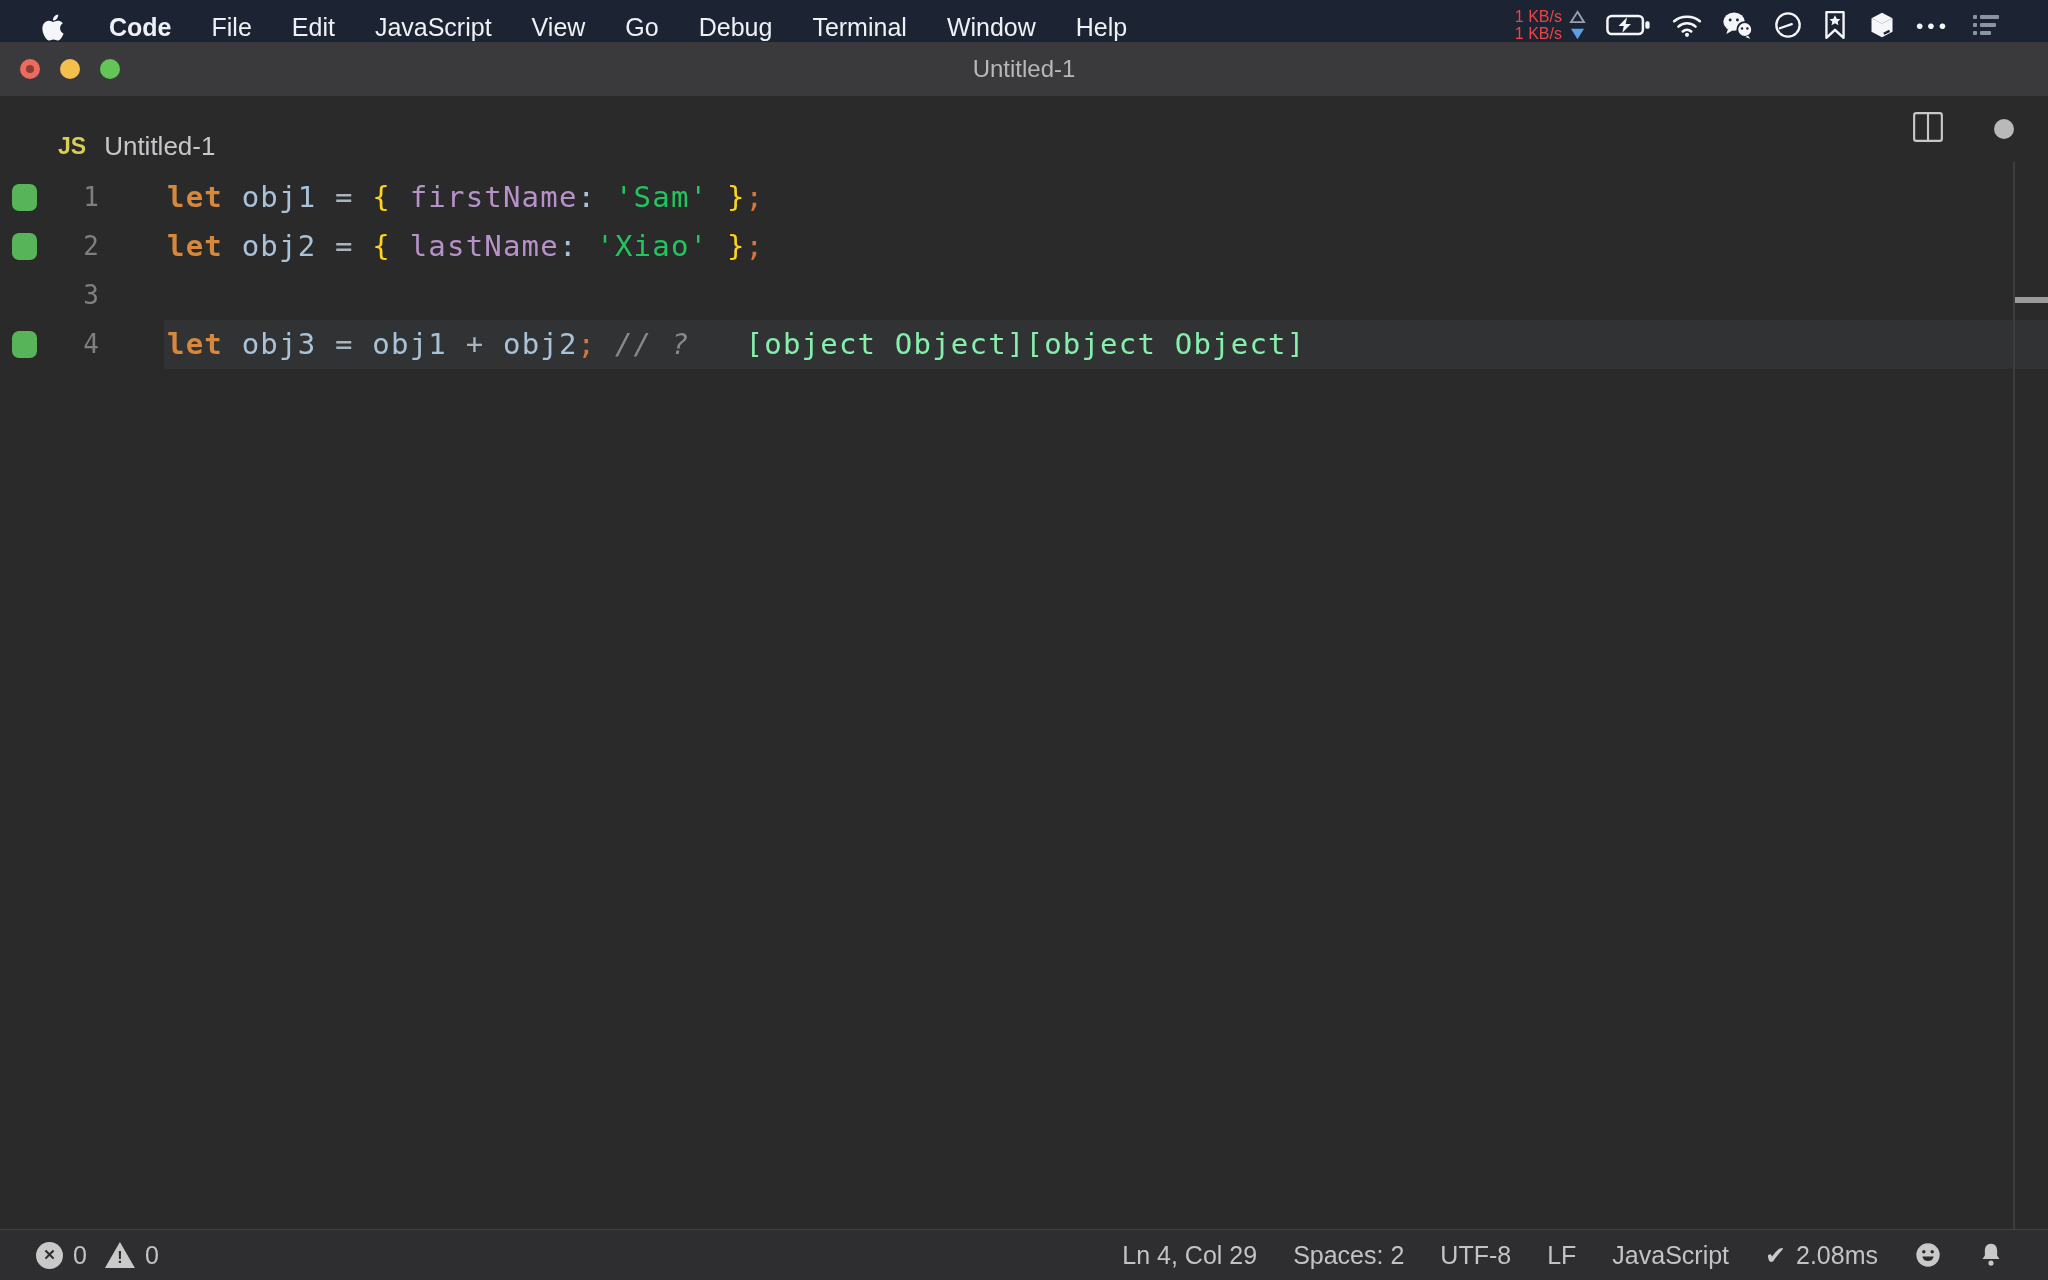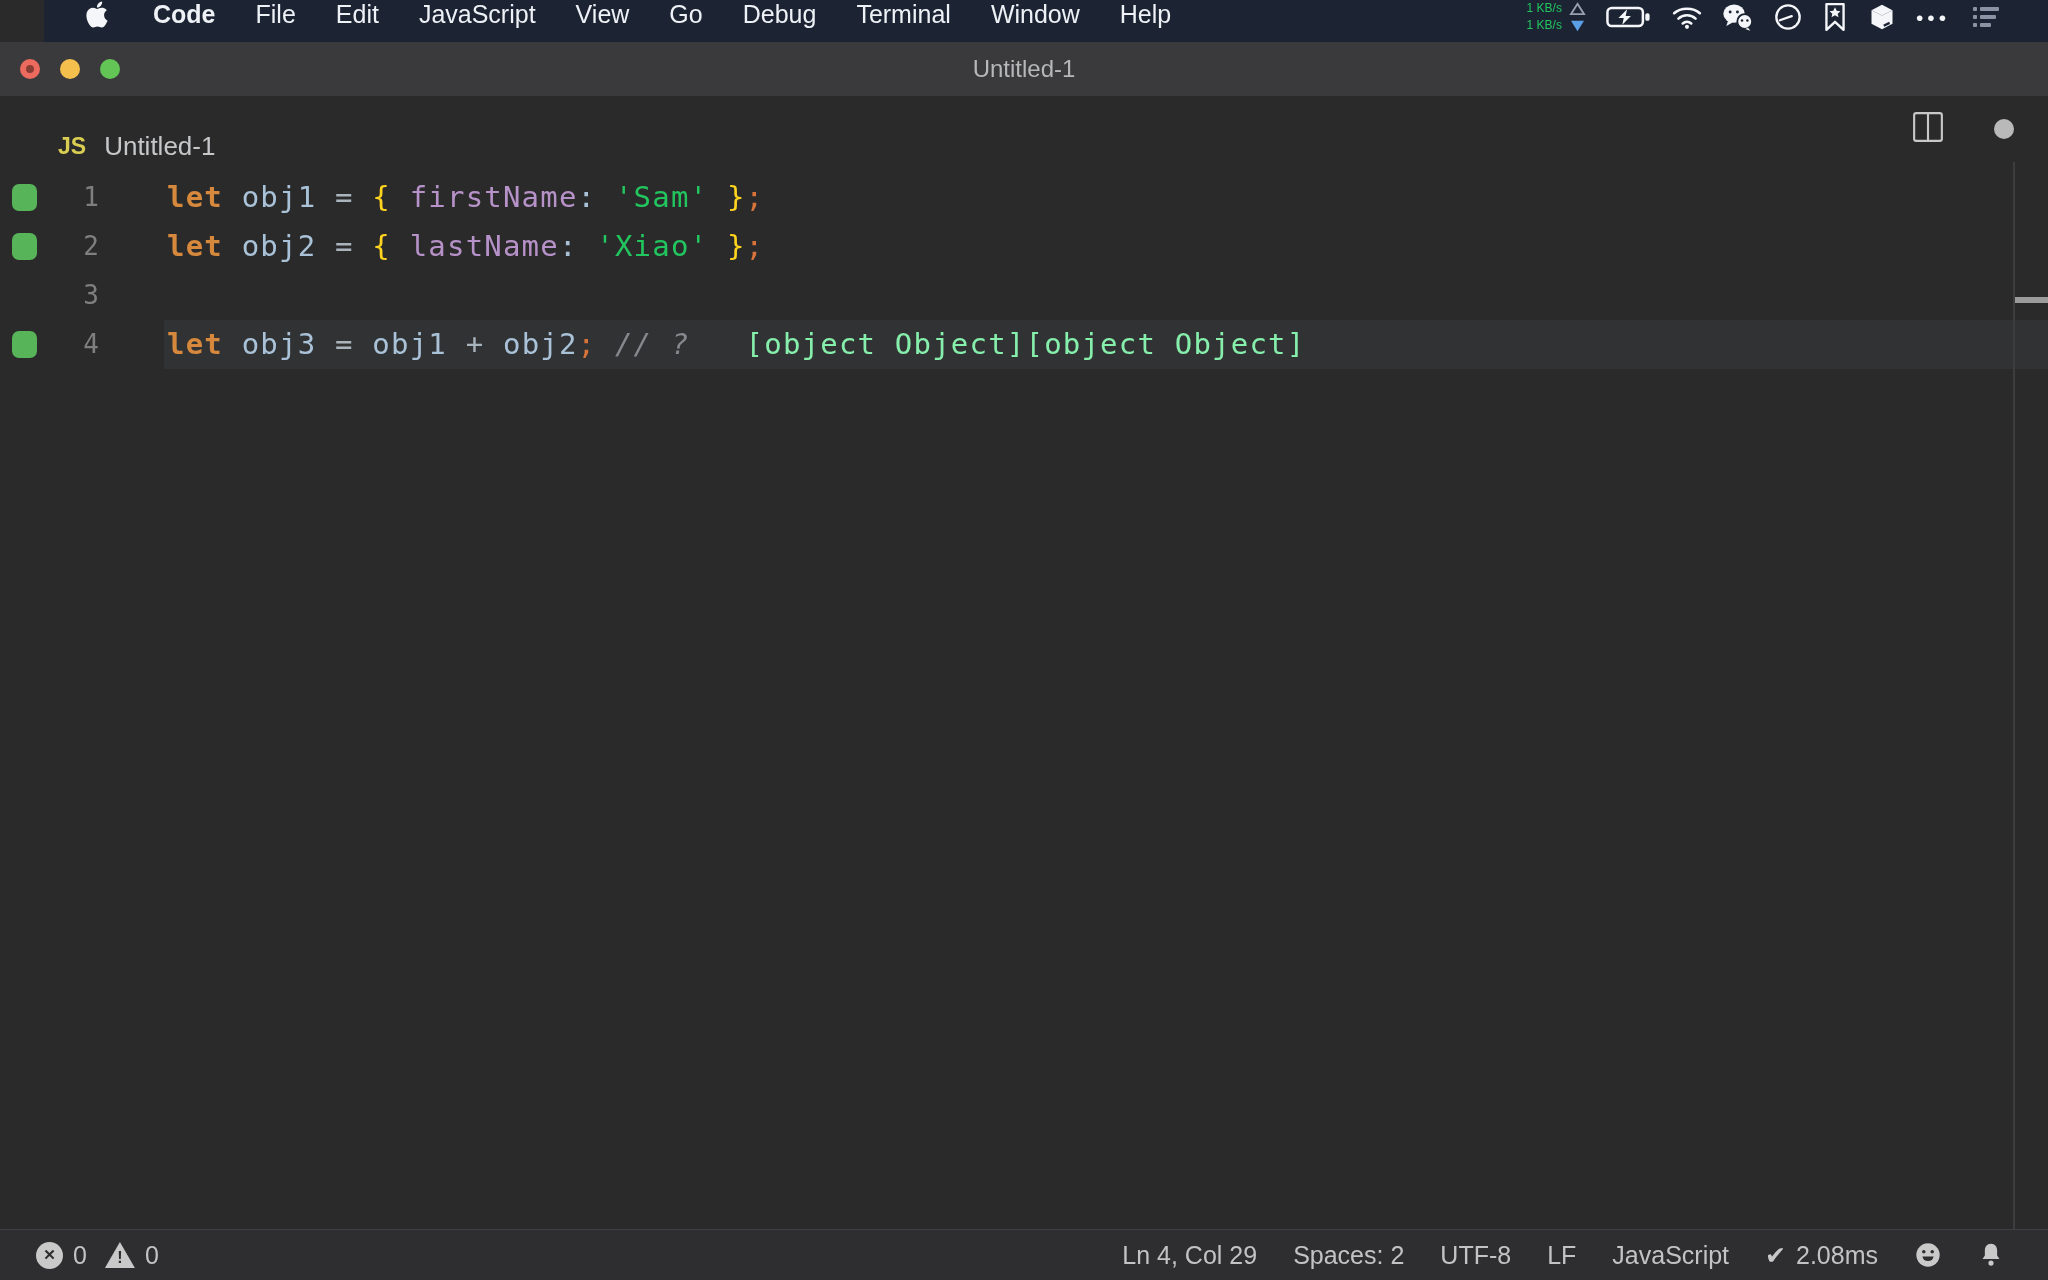--- a/index.html
+++ b/index.html
@@ -1,29 +1,29 @@
 <!DOCTYPE html>
 <html><head>
 <meta charset="utf-8">
 <style>
   html,body{margin:0;padding:0;background:#2a2a2b;}
   .screen{position:relative;width:2048px;height:1280px;overflow:hidden;
           font-family:"Liberation Sans",sans-serif;background:#2a2a2b;}
 
   
   .menubar{position:absolute;top:0;left:0;right:0;height:42px;background:#1c2433;
-           display:flex;align-items:flex-start;color:#eef1f6;font-size:25px;margin-left:44px;}
+           display:flex;align-items:flex-end;color:#eef1f6;font-size:25px;}
   .menubar-left{display:flex;align-items:center;padding-left:40px;}
   .apple{width:26px;height:27px;margin-right:28px;display:flex;align-items:center;}
   .menu-items{display:contents;}
   .menu-item{padding:0 20px;white-space:nowrap;}
   .menu-item:first-child{font-weight:700;padding-left:15px;}
   .menubar-right{margin-left:auto;display:flex;align-items:center;gap:20px;padding-right:46px;}
   .net{display:flex;align-items:center;gap:7px;}
-  .net-text{text-align:right;font-size:12px;line-height:17px;color:#22c55e;}
+  .net-text{text-align:right;font-size:16px;line-height:17px;color:#ef4444;}
   .net-arrows{display:flex;flex-direction:column;gap:3px;align-items:center;}
   .mb-icon{display:flex;align-items:center;justify-content:center;}
   .dots{font-size:21px;letter-spacing:4px;color:#f4f6f9;line-height:1;}
 
   
   .titlebar{position:absolute;top:42px;left:0;right:0;height:54px;background:#3a3a3c;}
   .traffic{position:absolute;left:20px;top:0;height:100%;display:flex;align-items:center;gap:20px;}
   .light{width:20px;height:20px;border-radius:50%;}
   .light-close{background:#ec6a5e;position:relative;}
   .light-close::after{content:"";position:absolute;left:6px;top:6px;width:8px;height:8px;border-radius:50%;background:#8a3d33;}

